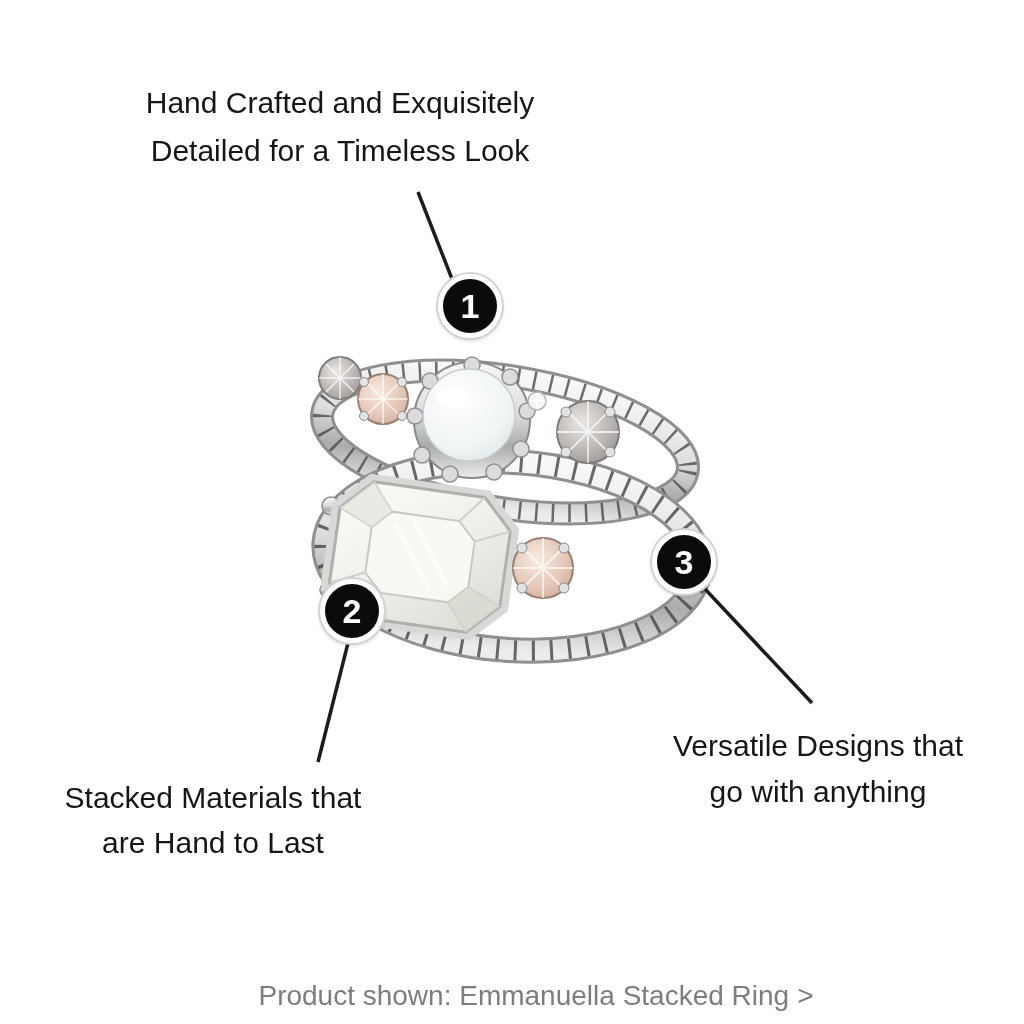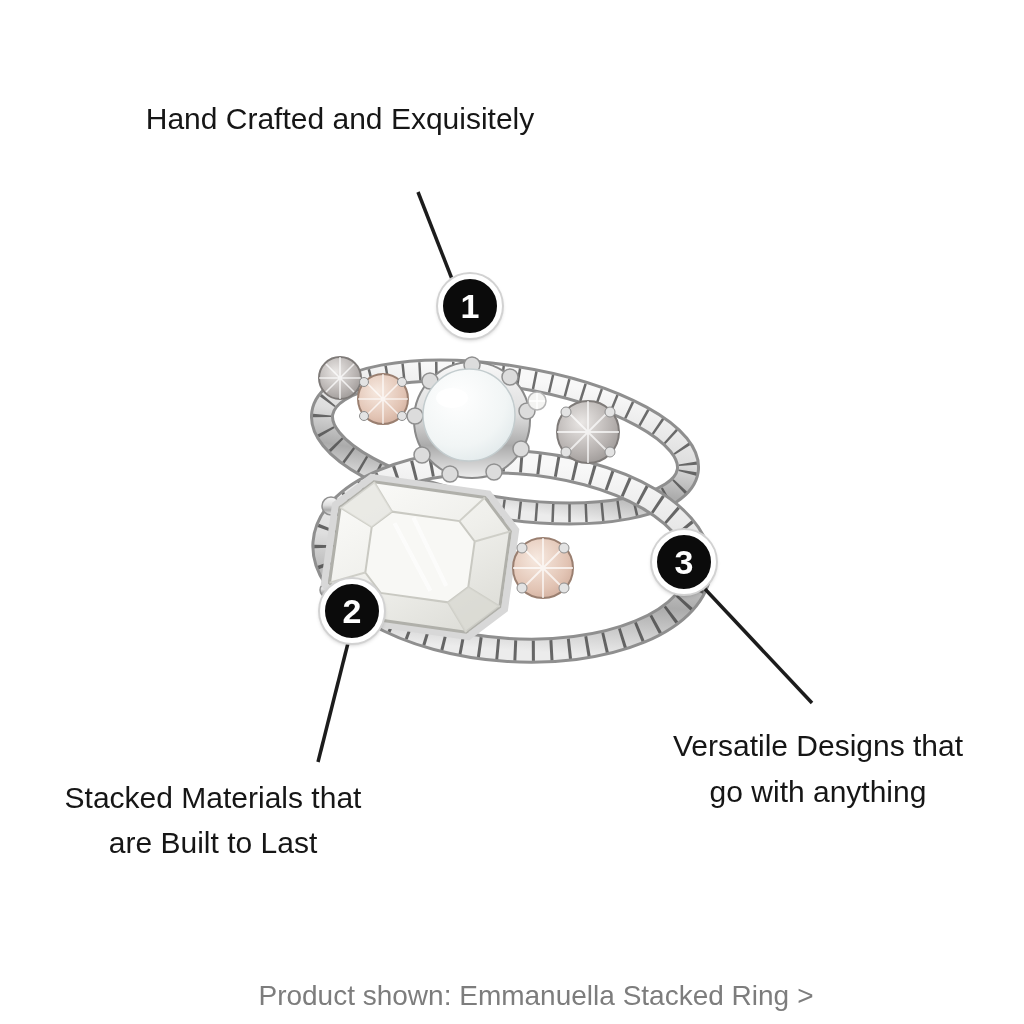--- a/index.html
+++ b/index.html
@@ -3,21 +3,21 @@
 <meta charset="utf-8">
 <style>
   html,body{margin:0;padding:0;background:#ffffff;}
   .stage{
     position:relative;width:1024px;height:1024px;background:#ffffff;
     font-family:"Liberation Sans", sans-serif;color:#1a1a1a;overflow:hidden;
   }
   .art{position:absolute;left:0;top:0;width:1024px;height:1024px;}
   .feature{position:absolute;text-align:center;font-size:30px;color:#161616;}
   .feature .ln{display:block;}
-  .feature-1{left:120px;top:95px;width:440px;line-height:48px;}
+  .feature-1{left:120px;top:79px;width:440px;line-height:48px;}
   .feature-2{left:3px;top:775px;width:420px;line-height:45px;}
   .feature-3{left:608px;top:723px;width:420px;line-height:46px;}
   .badge{
     position:absolute;width:54px;height:54px;border-radius:50%;
     background:#0b0b0b;border:5px solid #ffffff;
     box-shadow:0 0 0 2px #d2d2d2, 0 2px 4px rgba(0,0,0,0.25);
     display:flex;align-items:center;justify-content:center;
     color:#ffffff;font-weight:bold;font-size:34px;
   }
   .badge-1{left:438px;top:274px;}
@@ -143,24 +143,25 @@
       <circle cx="564" cy="588" r="5" fill="#e3e3e3" stroke="#8e8e8e" stroke-width="1"></circle>
     </g>
 
     <line x1="418" y1="192" x2="452" y2="279" stroke="#1c1c1c" stroke-width="3.5"></line>
     <line x1="348" y1="643" x2="318" y2="762" stroke="#1c1c1c" stroke-width="3.5"></line>
     <line x1="705" y1="589" x2="812" y2="703" stroke="#1c1c1c" stroke-width="3.5"></line>
   </svg>
 
   <div class="feature feature-1">
     <span class="ln">Hand Crafted and Exquisitely</span>
+    <span class="ln">Detailed for a Timeless Look</span>
   </div>
   <div class="feature feature-2">
     <span class="ln">Stacked Materials that</span>
-    <span class="ln">are Built to Last</span>
+    <span class="ln">are Hand to Last</span>
   </div>
   <div class="feature feature-3">
     <span class="ln">Versatile Designs that</span>
     <span class="ln">go with anything</span>
   </div>
 
   <div class="badge badge-1">
     <span>1</span>
   </div>
   <div class="badge badge-2">

